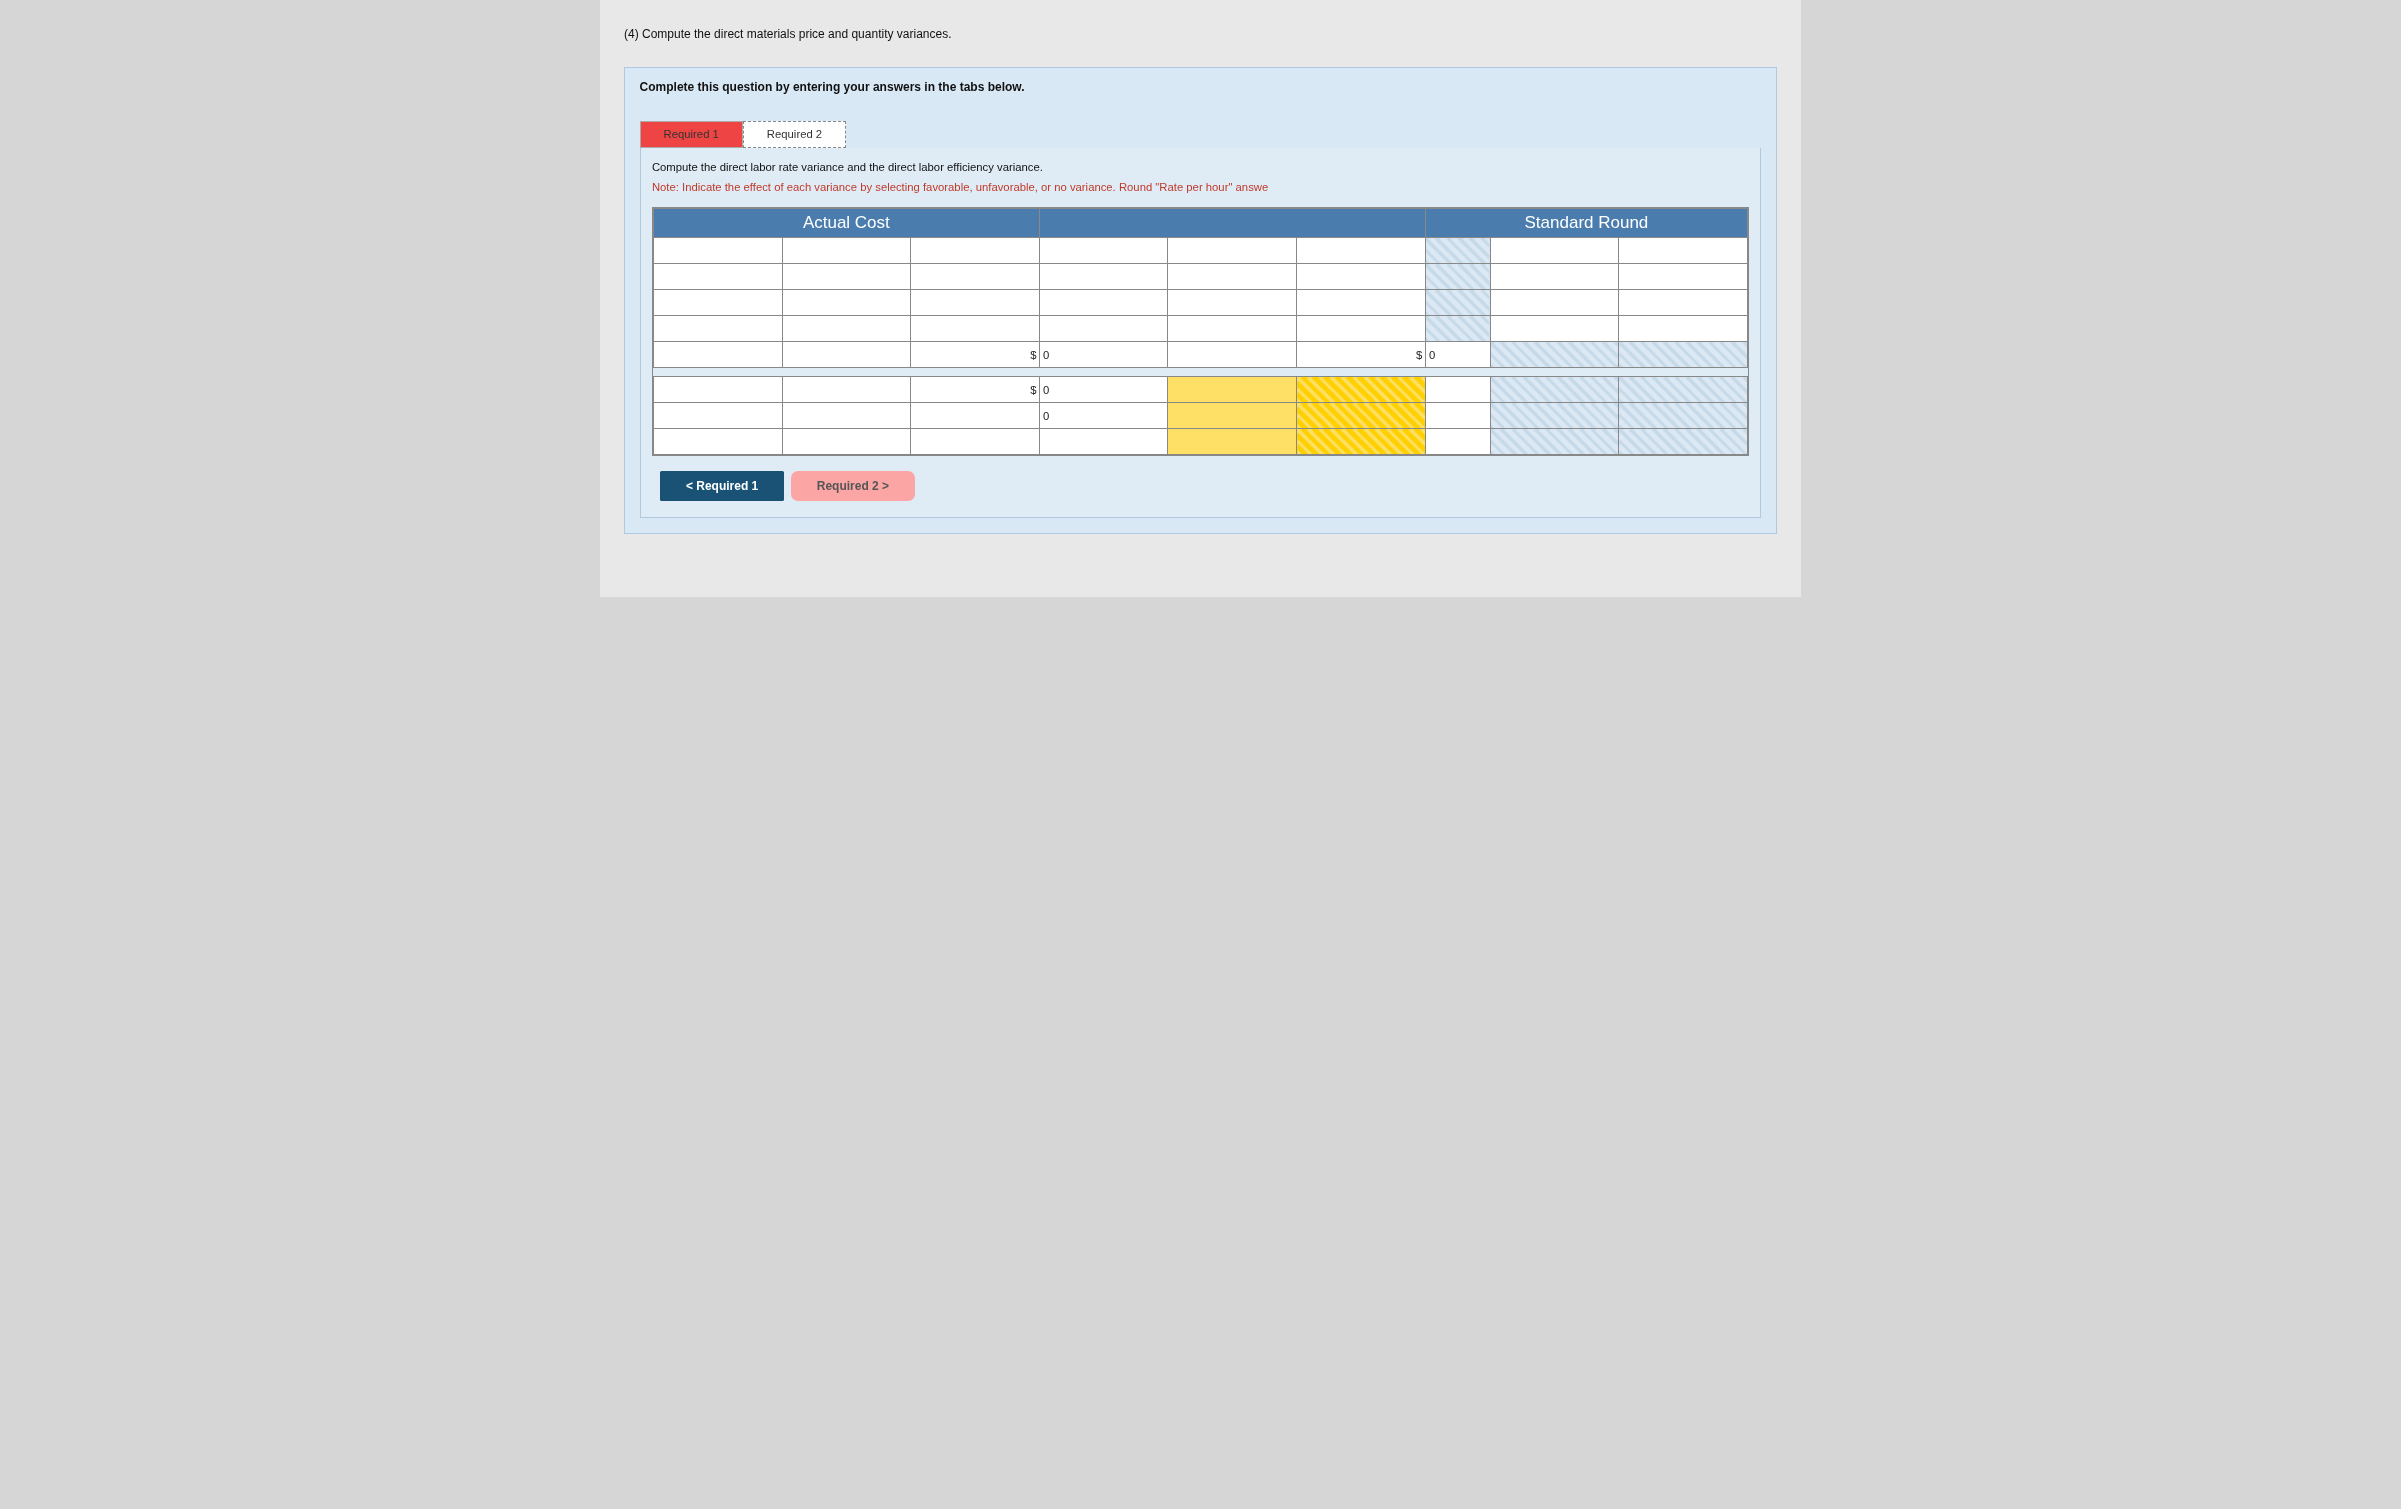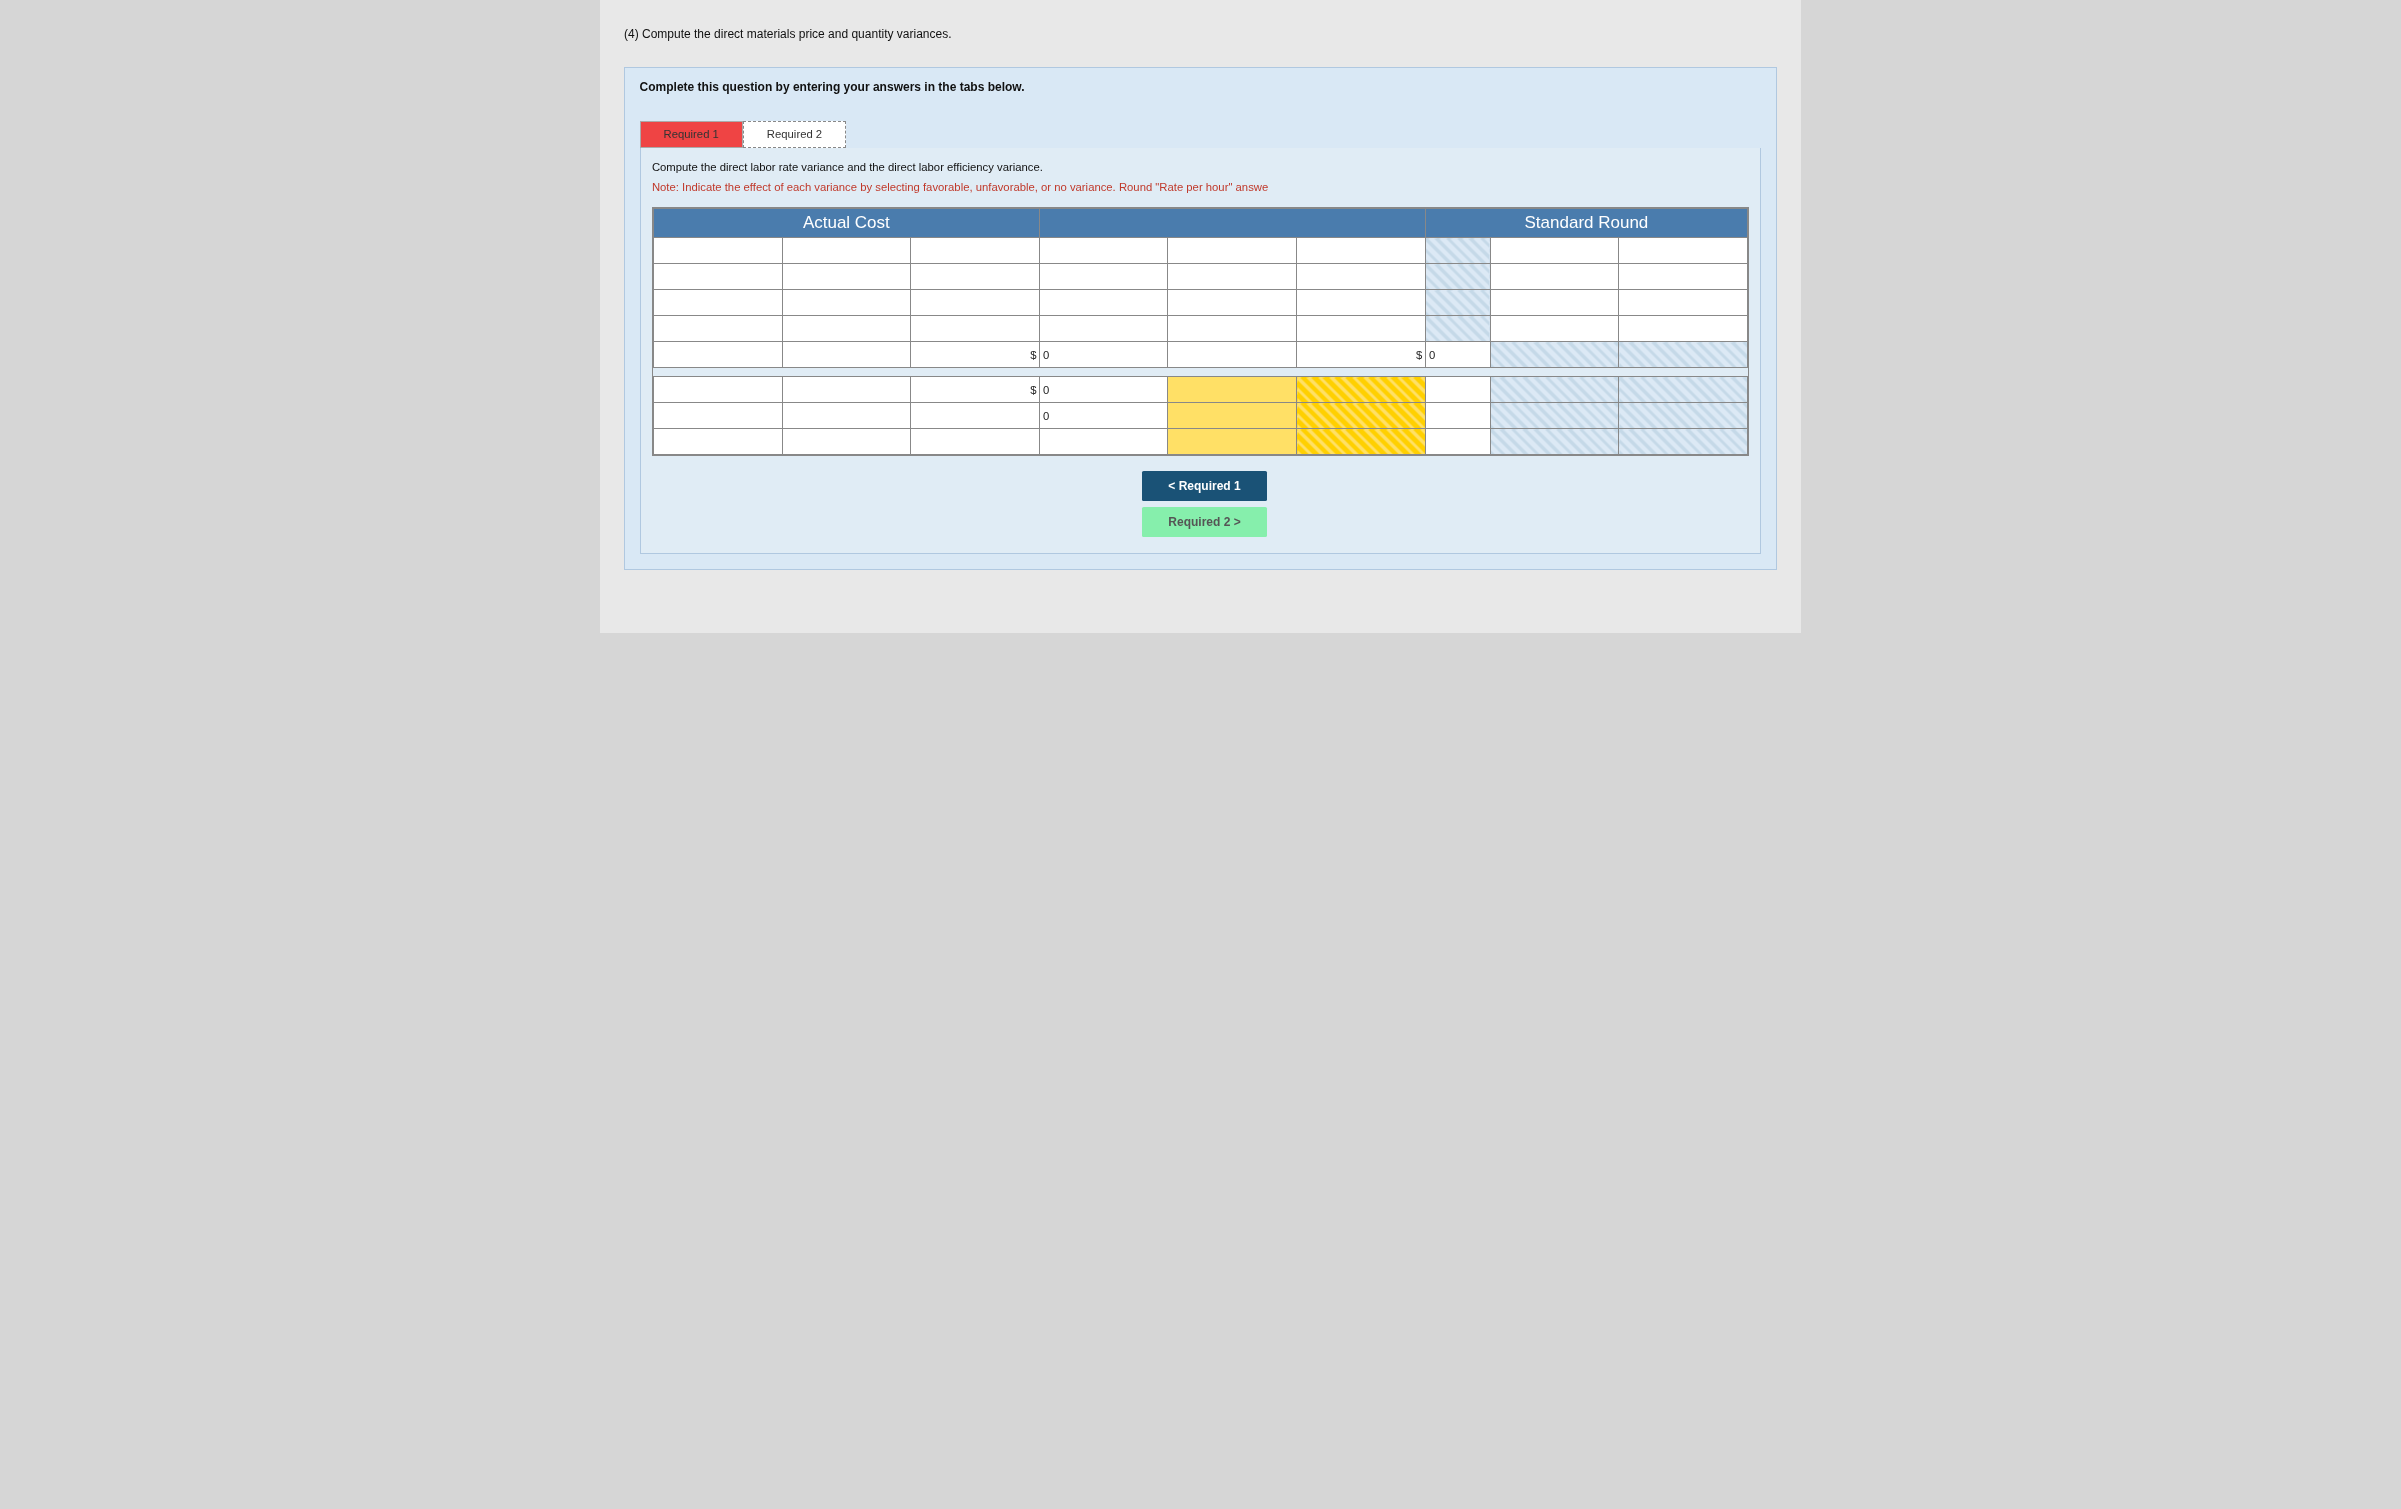--- a/index.html
+++ b/index.html
@@ -130,41 +130,41 @@
       width: 100%;
       border: none;
       outline: none;
       background: transparent;
       font-size: 10.5px;
       padding: 0 2.4px;
     }
     
     .bottom-nav {
       display: flex;
-      flex-direction: column;
       gap: 6.5px;
       margin-top: 14.6px;
       padding-left: 8px;
       align-items: center;
     }
     .nav-btn {
       padding: 8px 26px;
       font-size: 12px;
       font-weight: bold;
       cursor: pointer;
       border: none;
       border-radius: 1.6px;
     }
     .nav-btn.primary {
       background: #1a5276;
       color: #fff;
     }
     .nav-btn.secondary {
-      background: #86efac;
+      background: #fca5a5;
       color: #555;
+      border-radius: 7px;
     }
   </style>
 </head>
 <body>
 
 <div class="page-wrapper">
 
   <div class="instructions">
     <span class="instruction-line">(4) Compute the direct materials price and quantity variances.</span>
   </div>

